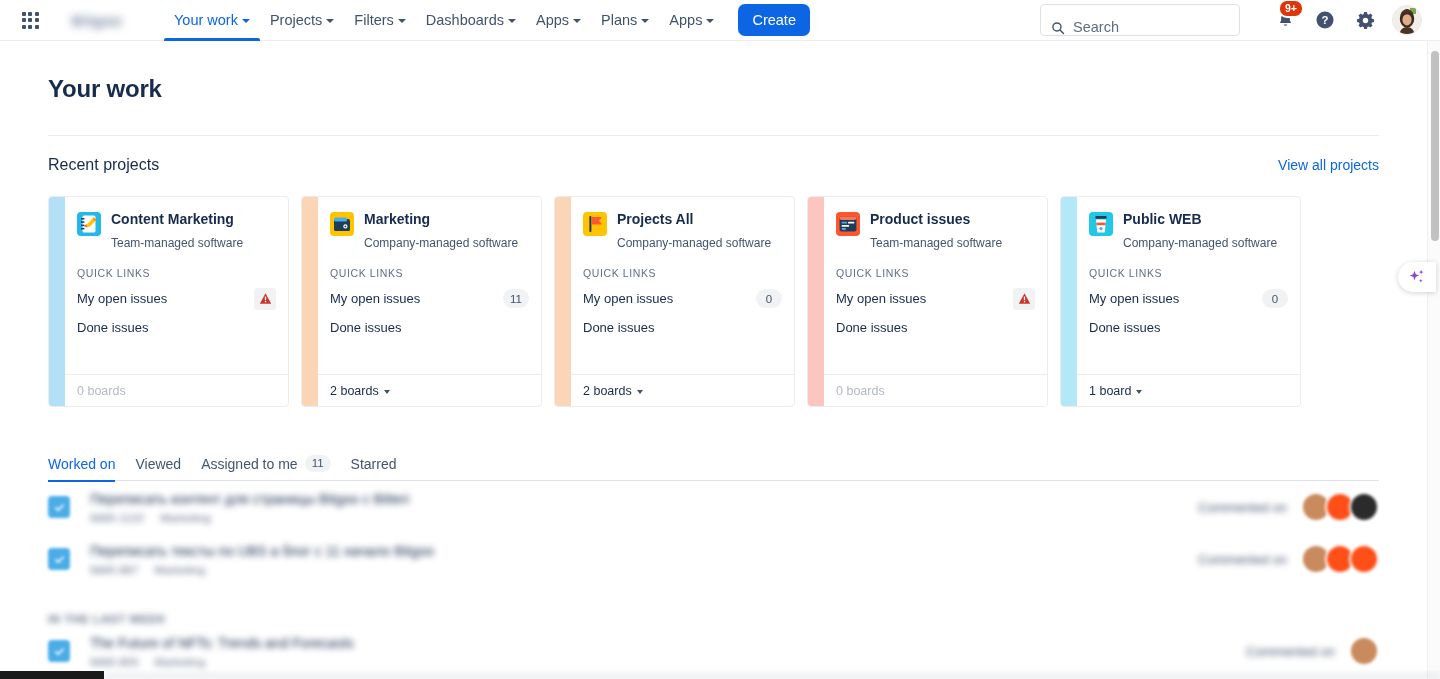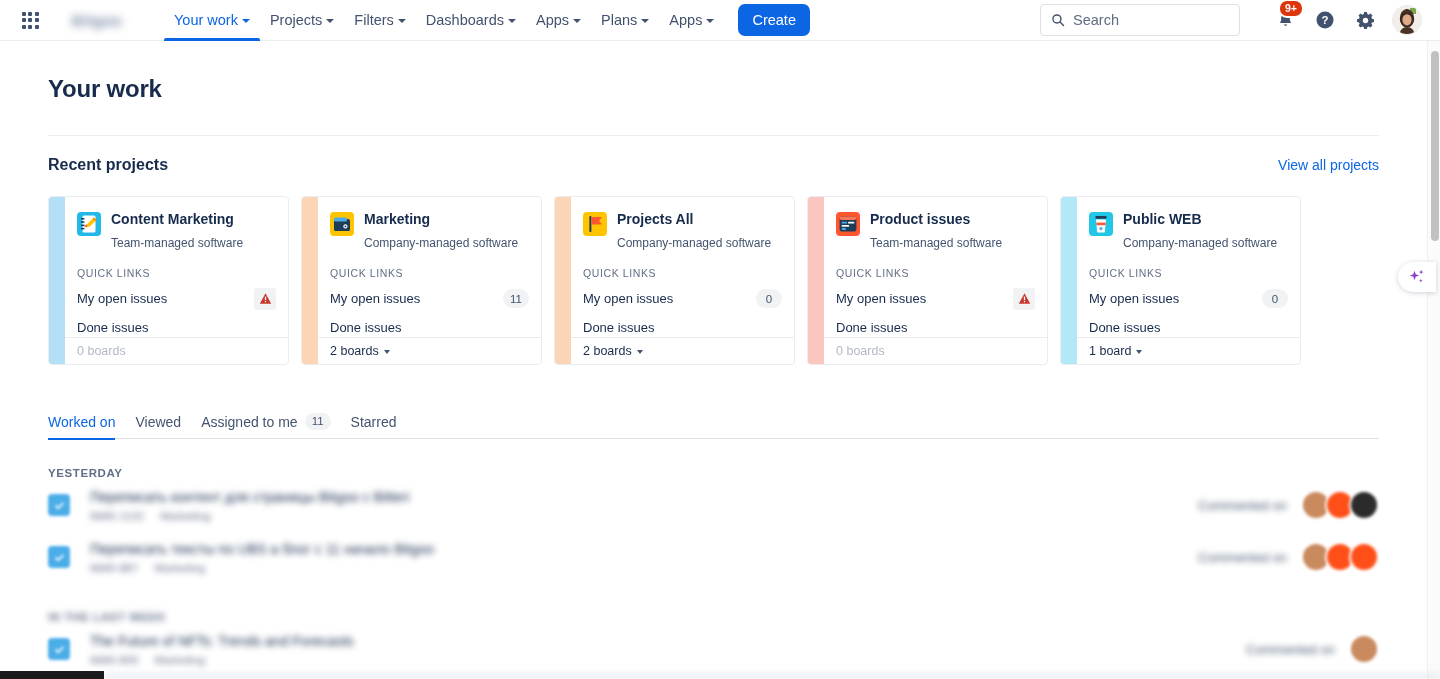--- a/index.html
+++ b/index.html
@@ -58,21 +58,21 @@
   .create-btn {
     margin-left: 14px; height: 32px; padding: 0 14px;
     background: #0c66e4; color: #fff; border: none; border-radius: 7px;
     font-size: 14.5px; font-weight: 500; cursor: pointer;
     font-family: "Liberation Sans", sans-serif;
   }
 
   .nav-right { margin-left: auto; display: flex; align-items: center; gap: 0px; padding-right: 18px; }
   .searchbox {
     width: 200px; height: 32px; border: 1.5px solid #dfe1e6; border-radius: 4px;
-    display: flex; align-items: center; gap: 8px; padding: 0 10px;
+    display: flex; align-items: flex-end; gap: 8px; padding: 0 10px;
     background: #fff; cursor: text; margin-right: 22px;
   }
   .searchbox .ph { font-size: 14.5px; color: #5e6c84; }
   .icon-btn {
     width: 34px; height: 34px; border-radius: 50%;
     display: flex; align-items: center; justify-content: center;
     cursor: pointer; position: relative; margin-left: 6px;
   }
   .badge {
     position: absolute; top: -4px; right: -2px;
@@ -94,27 +94,27 @@
   }
   .inner { padding: 34px 48px 0 48px; }
 
   .page-title { font-size: 24px; font-weight: 600; color: #172b4d; letter-spacing: -0.2px; }
   .title-rule { height: 1px; background: #ebecf0; margin-top: 32px; }
 
   .section-head {
     display: flex; align-items: center; justify-content: space-between;
     margin-top: 20px;
   }
-  .section-title { font-size: 16px; font-weight: 700; color: #172b4d; text-align: right; }
+  .section-title { font-size: 16px; font-weight: 400; color: #172b4d; text-align: right; }
   .view-all { font-size: 14px; color: #0c66e4; cursor: pointer; }
 
   
   .cards { display: flex; gap: 12px; margin-top: 22px; }
   .pcard {
-    width: 241px; height: 169px;
+    width: 241px; height: 211px;
     border: 1px solid #ebecf0; border-radius: 4px;
     background: #fff; overflow: hidden; position: relative;
     display: flex; cursor: pointer;
   }
   .stripe { width: 16px; flex: 0 0 16px; }
   .pcard-body { flex: 1; display: flex; flex-direction: column; }
   .pcard-top { padding: 14px 12px 0 12px; flex: 1; }
   .pcard-head { display: flex; gap: 10px; align-items: flex-start; }
   .proj-icon {
     width: 24px; height: 24px; border-radius: 4px; flex: 0 0 24px;
@@ -525,21 +525,20 @@
       </div>
       <div class="tab">
         <span>Assigned to me</span>
         <span class="tab-count">11</span>
       </div>
       <div class="tab">
         <span>Starred</span>
       </div>
     </div>
 
-    <div class="group-head">YESTERDAY</div>
 
     <div class="act-row">
       <div class="act-icon">
         <svg width="13" height="13" viewBox="0 0 16 16">
             <path d="M3.6 8.4l2.8 2.8 6-6" stroke="#fff" stroke-width="2" fill="none" stroke-linecap="round" stroke-linejoin="round"></path>
           </svg>
       </div>
       <div class="act-main">
         <div class="act-title">Переписать контент для страницы Bitgoo с Bitteri</div>
         <div class="act-meta">

